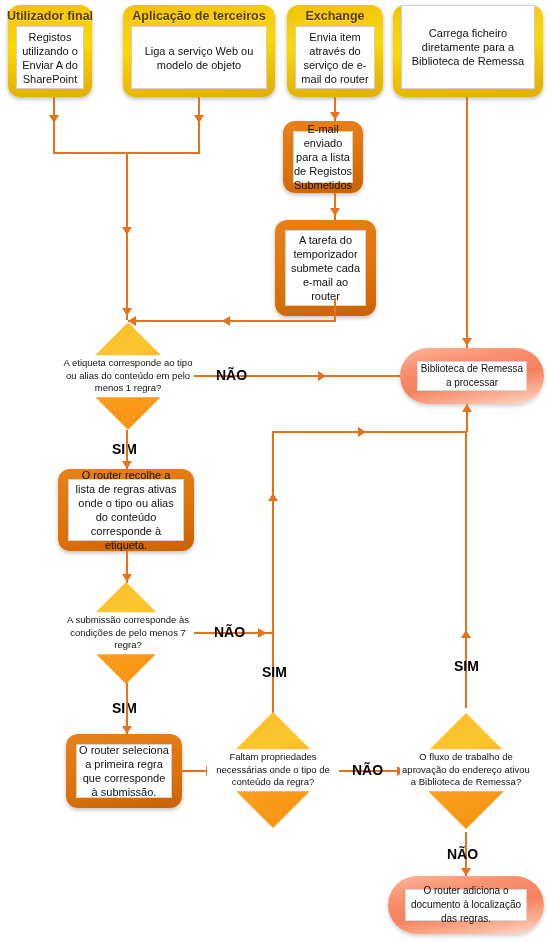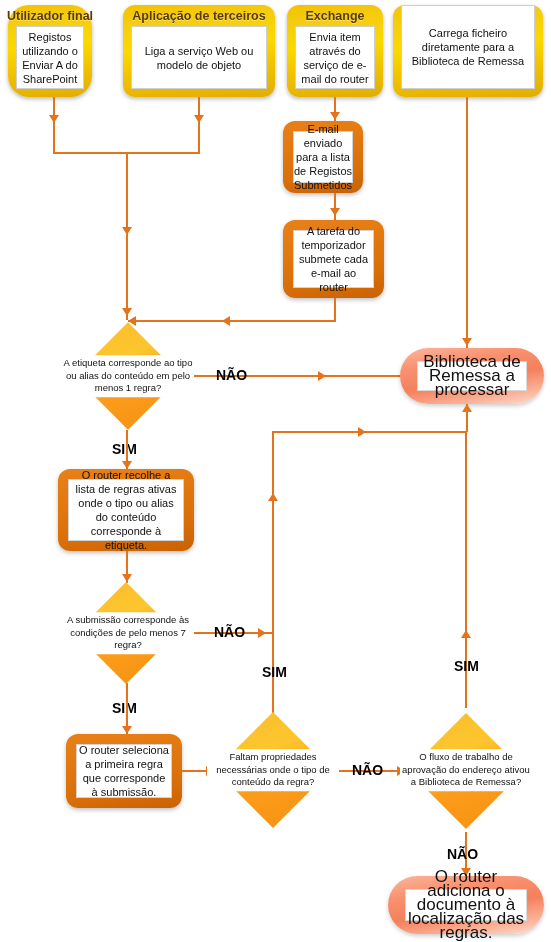--- a/index.html
+++ b/index.html
@@ -39,39 +39,39 @@
     background:#ffffff;padding:2px 0;}
 
   
   .term{position:absolute;border-radius:999px;
     background:linear-gradient(170deg,#fbb79c 0%,#f99170 28%,#f5805c 55%,#fbb49a 82%,#fde0d6 100%);
     box-shadow:0 2px 4px rgba(0,0,0,.20);
     display:flex;align-items:center;justify-content:center;}
   .term .inner{background:#ffffff;border:1px solid #d8d8d8;
     width:calc(100% - 34px);height:calc(100% - 26px);
     display:flex;align-items:center;justify-content:center;text-align:center;
-    font-size:17px;color:#111;line-height:14px;box-sizing:border-box;}
+    font-size:10px;color:#111;line-height:14px;box-sizing:border-box;}
 
   
   .ln{position:absolute;background:#e5731b;}
   .lnv{width:2px;}
   .lnh{height:2px;}
   .ar{position:absolute;width:0;height:0;}
   .ar-down{border-left:5px solid transparent;border-right:5px solid transparent;border-top:8px solid #e5731b;}
   .ar-up{border-left:5px solid transparent;border-right:5px solid transparent;border-bottom:8px solid #e5731b;}
   .ar-right{border-top:5px solid transparent;border-bottom:5px solid transparent;border-left:8px solid #e5731b;}
   .ar-left{border-top:5px solid transparent;border-bottom:5px solid transparent;border-right:8px solid #e5731b;}
   .elabel{position:absolute;font-size:14px;font-weight:bold;color:#000;line-height:12px;white-space:nowrap;}
 </style>
 </head>
 <body>
 
 <div id="canvas">
 
-  <div class="goldbox" style="left:8px;top:5px;width:84px;height:92px;border-radius:21px;">
+  <div class="goldbox" style="left:8px;top:5px;width:84px;height:92px;">
     <div class="hdr">Utilizador final</div>
     <div class="inner">Registos utilizando o Enviar A do SharePoint</div>
   </div>
 
   <div class="goldbox" style="left:123px;top:5px;width:152px;height:92px;">
     <div class="hdr">Aplicação de terceiros</div>
     <div class="inner">Liga a serviço Web ou modelo de objeto</div>
   </div>
 
   <div class="goldbox" style="left:287px;top:5px;width:96px;height:92px;">
@@ -95,21 +95,21 @@
   <div class="ln lnv" style="left:334px;top:97px;height:24px;"></div>
   <div class="ar ar-down" style="left:330px;top:112px;"></div>
 
   <div class="procbox" style="left:283px;top:121px;width:80px;height:72px;">
     <div class="inner">E-mail enviado para a lista de Registos Submetidos</div>
   </div>
 
   <div class="ln lnv" style="left:334px;top:193px;height:27px;"></div>
   <div class="ar ar-down" style="left:330px;top:208px;"></div>
 
-  <div class="procbox" style="left:283px;top:220px;width:101px;height:78px;">
+  <div class="procbox" style="left:275px;top:220px;width:101px;height:96px;">
     <div class="inner">A tarefa do temporizador submete cada e-mail ao router</div>
   </div>
 
   <div class="ln lnv" style="left:334px;top:298px;height:23px;"></div>
   <div class="ln lnh" style="left:128px;top:320px;width:208px;"></div>
   <div class="ar ar-left" style="left:128px;top:316px;"></div>
   <div class="ar ar-left" style="left:222px;top:316px;"></div>
 
   <div class="ln lnv" style="left:466px;top:97px;height:252px;"></div>
   <div class="ar ar-down" style="left:462px;top:338px;"></div>

